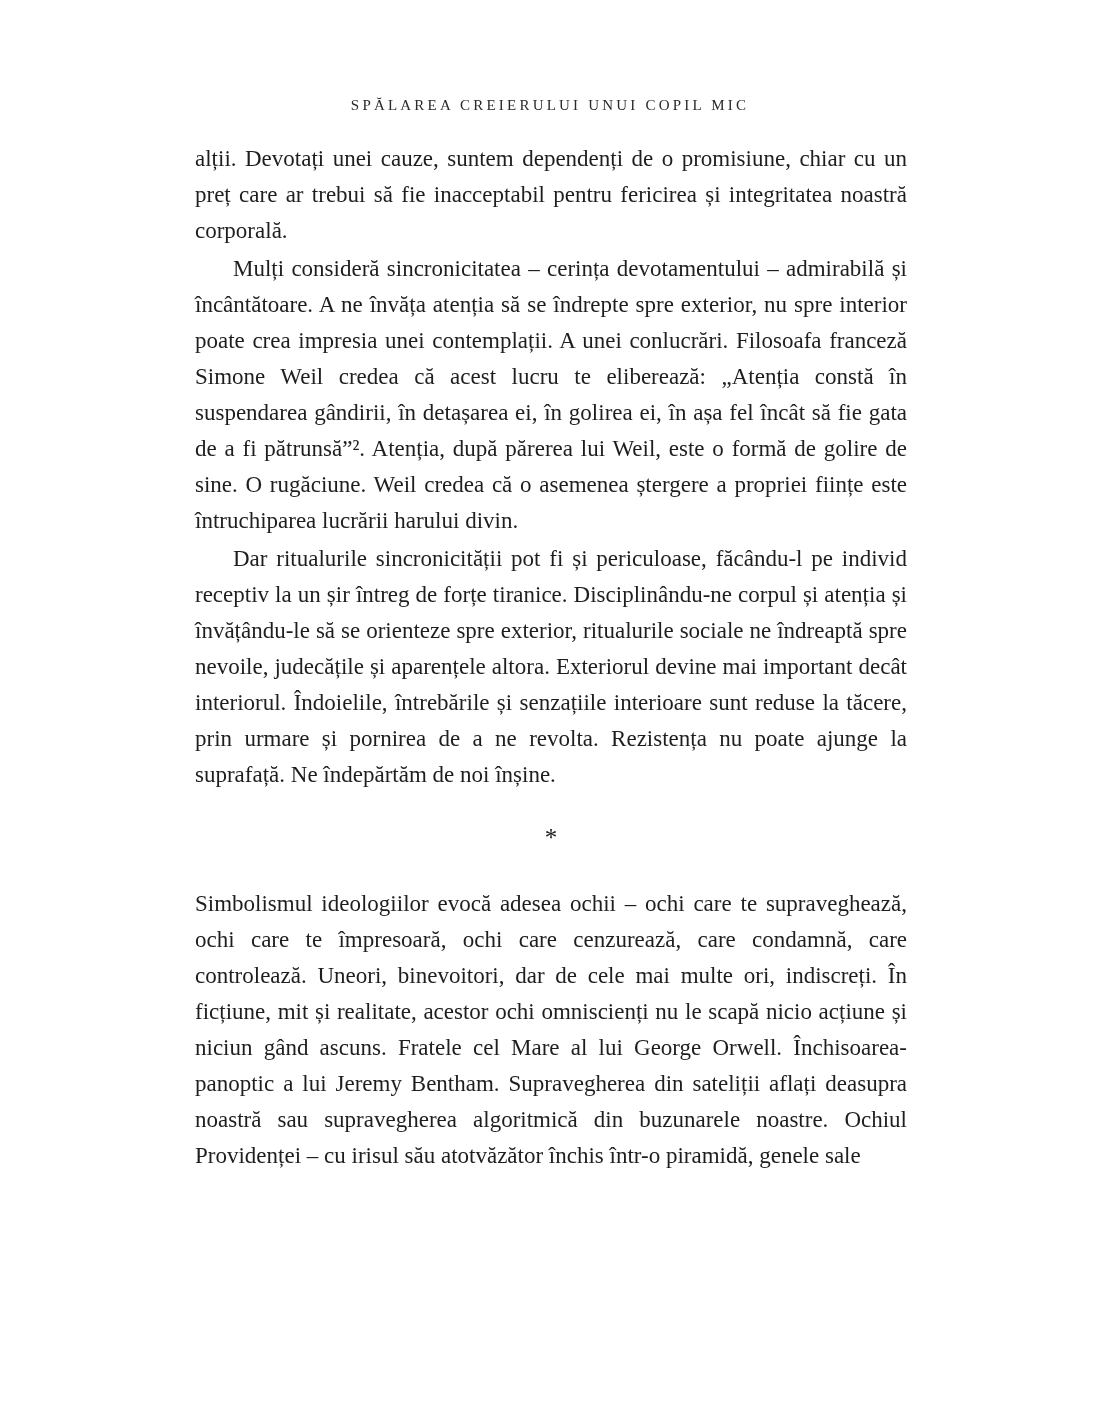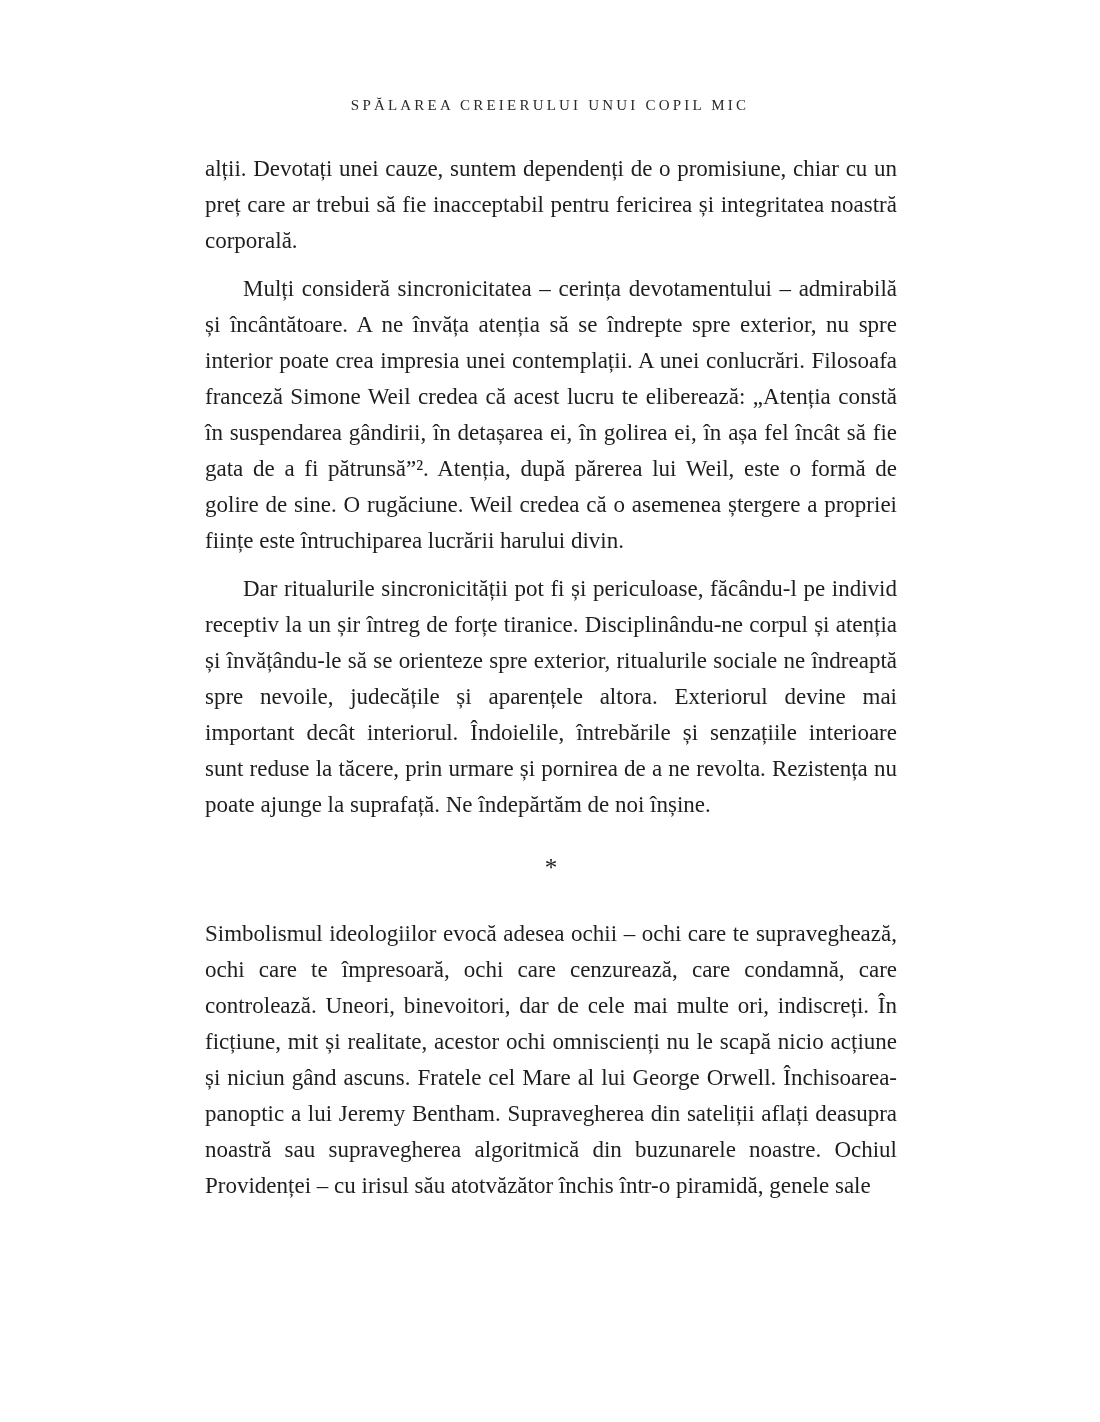--- a/index.html
+++ b/index.html
@@ -32,21 +32,21 @@
   .text-block {
     position: absolute;
     top: 139px;
     left: 193px;
     width: 716px;
     font-size: 23px;
     line-height: 36px;
     text-align: justify;
   }
   p.para {
-    margin: 12px;
+    margin: 2px;
     padding: 0;
     hyphens: auto;
     -webkit-hyphens: auto;
   }
   p.indent {
     text-indent: 38px;
   }
   .separator {
     text-align: center;
     font-size: 25px;

